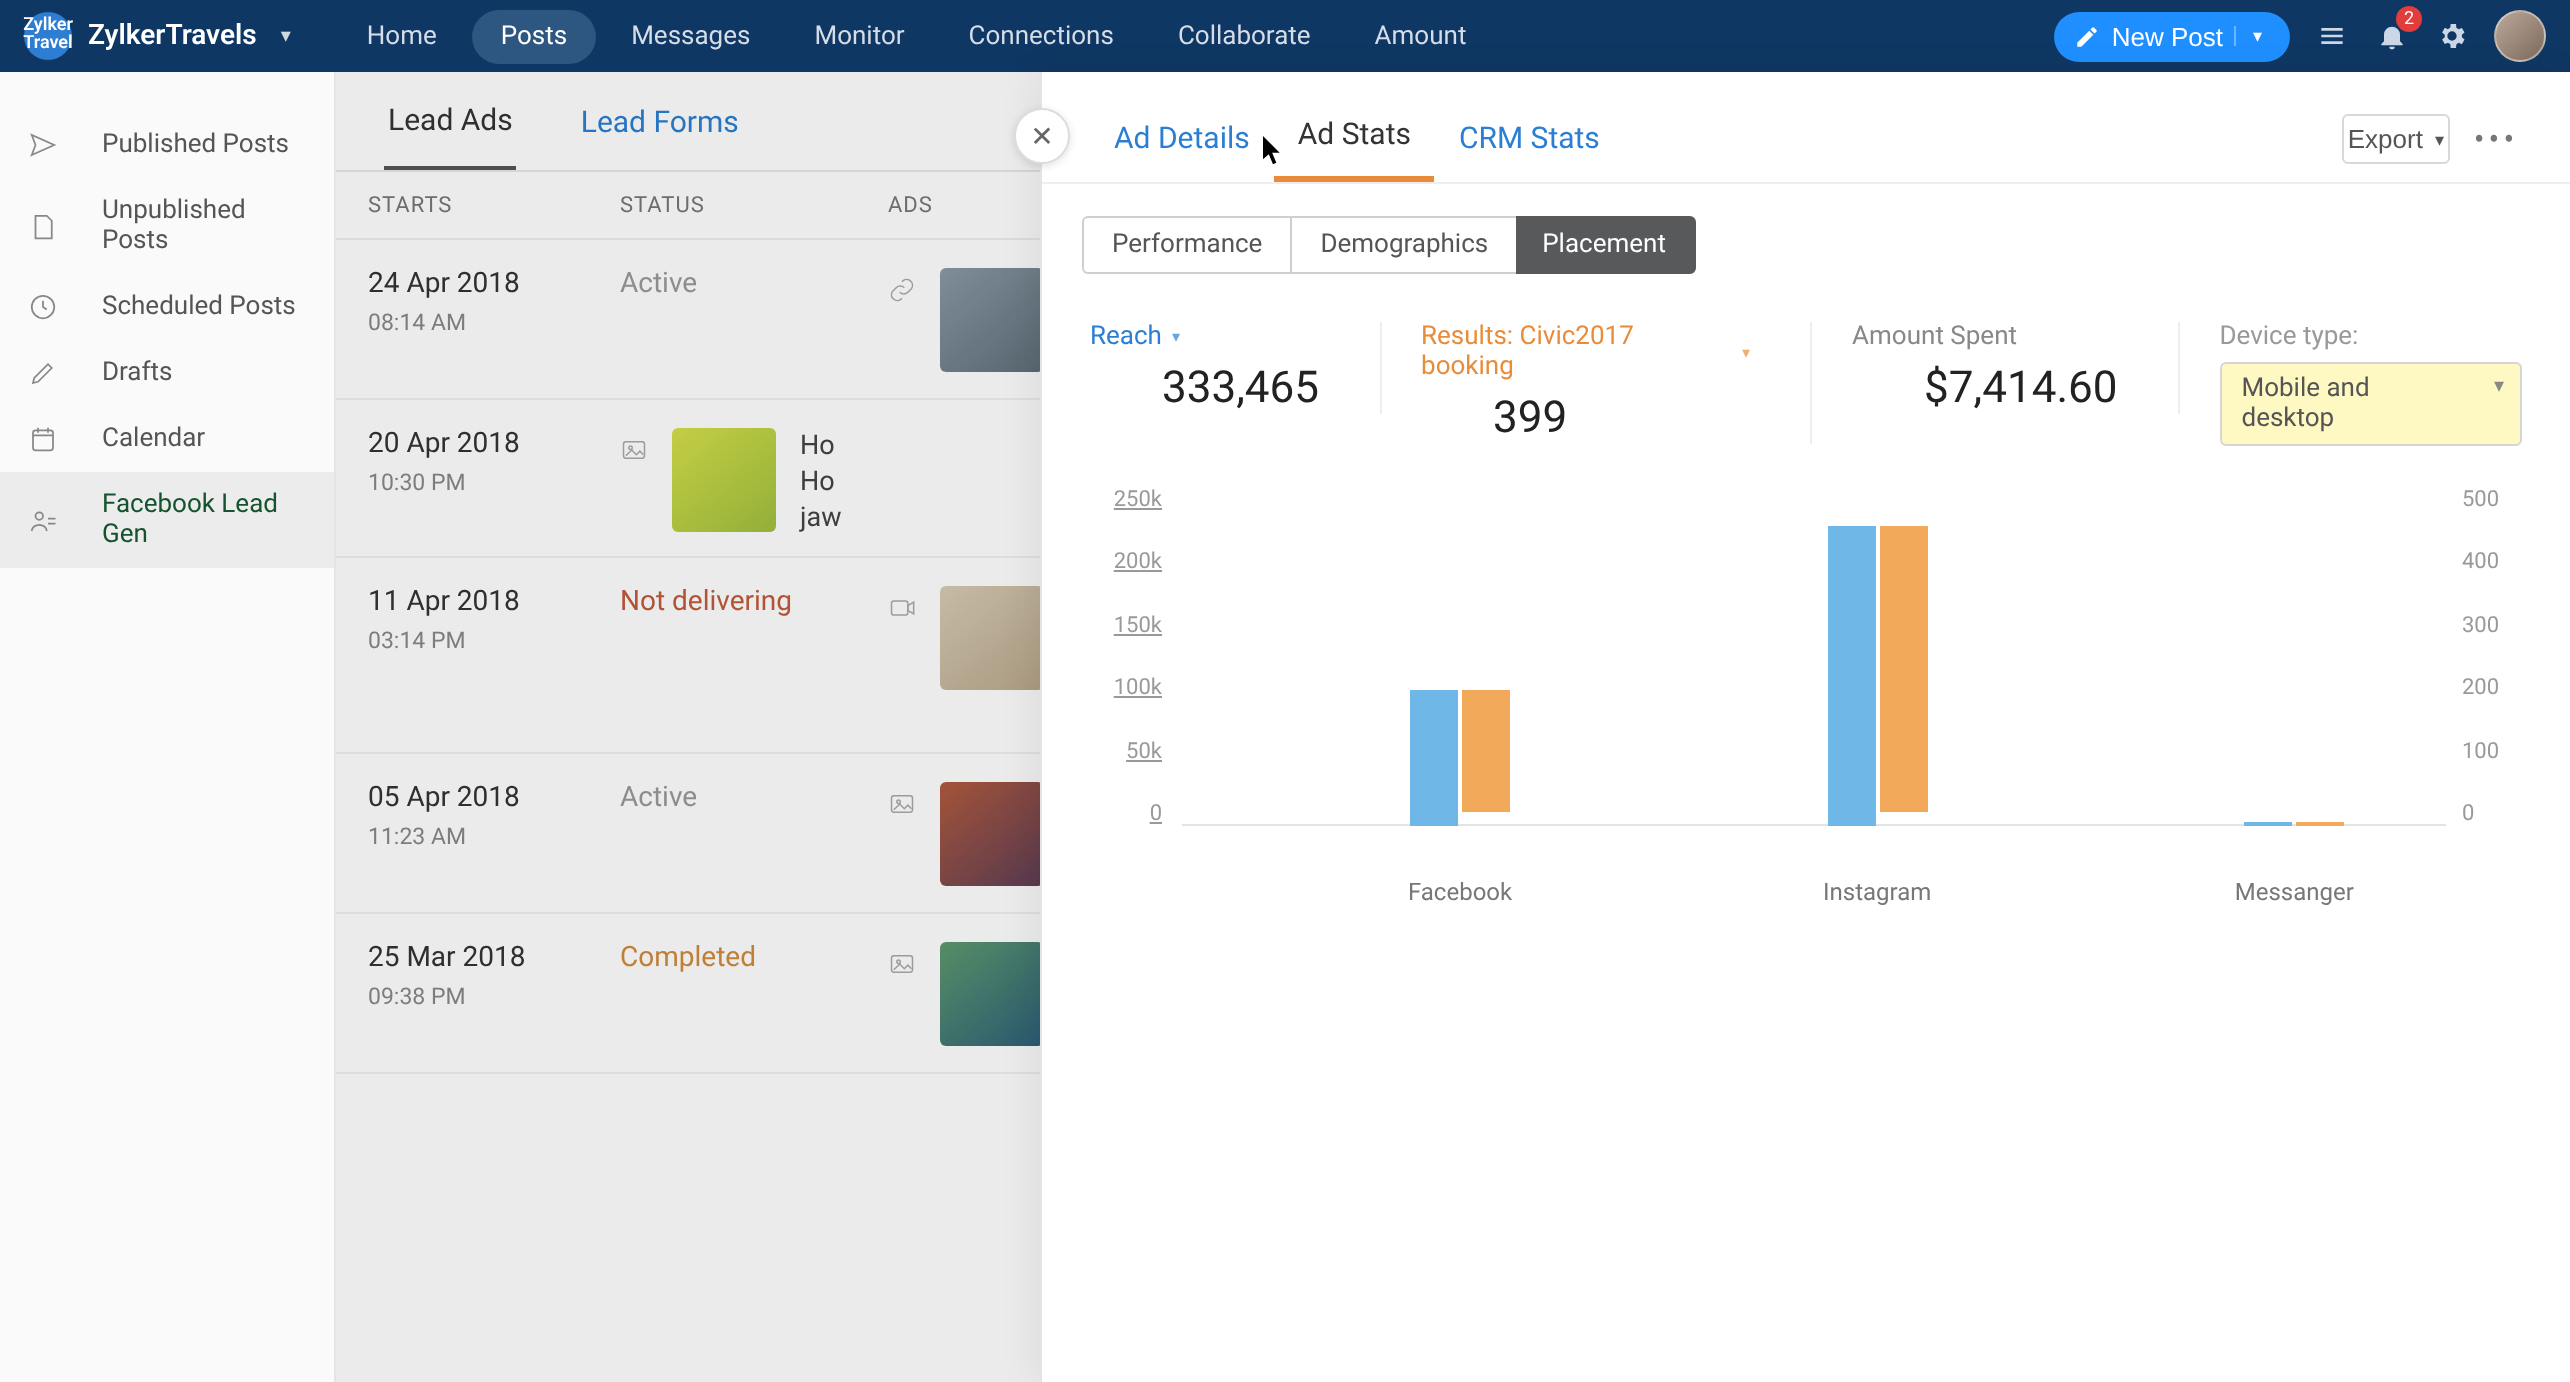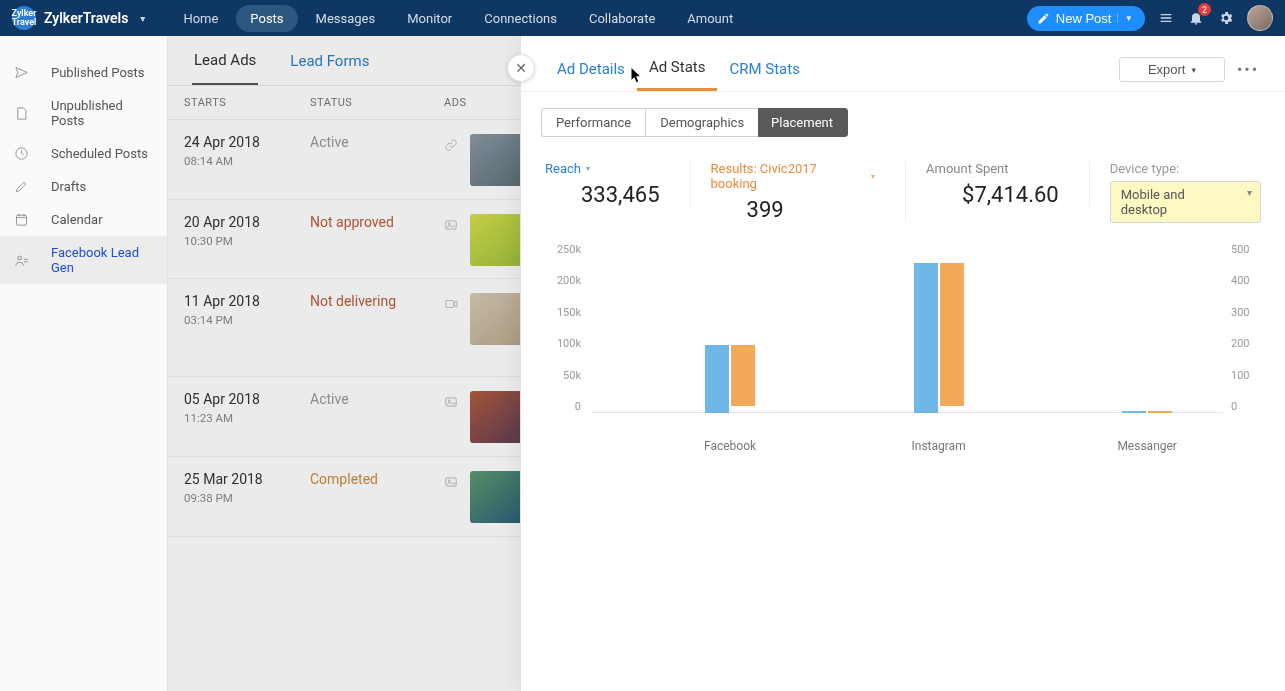--- a/index.html
+++ b/index.html
@@ -88,21 +88,21 @@
     background: #fafafa;
     border-right: 1px solid #e4e4e4;
     padding-top: 20px;
   }
   .sidebar-item {
     display:flex; align-items:center; gap:22px;
     padding: 9px 14px;
     color:#555; font-size:13px;
     cursor:pointer;
   }
-  .sidebar-item.active { background:#ececec; color:#1d4ed8; }
+  .sidebar-item.active { background:#ececec; color:#14532d; }
   .sidebar-item .s-icon { width:15px; height:15px; display:inline-flex; }
   .sidebar-item .s-icon svg { stroke:#888; fill:none; stroke-width:1.4; }
 
   
   .content {
     flex:1;
     background:#fff;
     display:flex;
     flex-direction:column;
     position:relative;
@@ -205,21 +205,21 @@
     padding:10px 12px 12px;
     font-size:15px;
     color:#2a7fd4;
     cursor:pointer;
   }
   .panel-tab.active { color:#333; border-bottom:3px solid #e88c3a; }
   .panel-export {
     margin-left:auto;
     border:1px solid #d8d8d8;
     background:#fff;
-    padding:4px 28px;
+    padding:4px 2px;
     border-radius:3px;
     font-size:13px; color:#555;
     display:flex; align-items:center; gap:6px;
     cursor:pointer;
   }
   .panel-more {
     margin-left:10px;
     width:26px; height:26px;
     display:flex; align-items:center; justify-content:center;
     cursor:pointer;
@@ -286,21 +286,21 @@
   .chart {
     position:relative;
     height:200px;
     width:100%;
   }
   .y-axis-left, .y-axis-right {
     position:absolute; top:0; bottom:30px;
     display:flex; flex-direction:column; justify-content:space-between;
     font-size:11px; color:#999;
   }
-  .y-axis-left { left:0; text-align:right; width:34px; }
+  .y-axis-left { left:0; text-align:right; width:34px;text-decoration:underline; }
   .y-axis-right { right:0; text-align:left; width:28px; }
   .plot {
     position:absolute; left:44px; right:36px; top:0; bottom:30px;
   }
   .baseline { position:absolute; left:0; right:0; bottom:0; height:1px; background:#e4e4e4; }
   .bars-group {
     position:absolute; bottom:0;
     display:flex; gap:2px;
     transform:translateX(-50%);
   }
@@ -451,21 +451,20 @@
               </svg></span>
             <div class="thumb th1"></div>
             <div class="post-title">20l<br>Tra<br>des</div>
           </div>
         </div>
         <div class="post-row">
           <div class="post-start">
             <div class="post-date">20 Apr 2018</div>
             <div class="post-time">10:30 PM</div>
           </div>
-          <div class="post-status warn">Not approved</div>
           <div class="post-ads">
             <span class="type-icon"><svg viewBox="0 0 24 24">
                 <rect x="3" y="5" width="18" height="14" rx="2"></rect>
                 <circle cx="9" cy="10" r="1.5"></circle>
                 <path d="M5 17l5-5 4 4 3-3 3 3"></path>
               </svg></span>
             <div class="thumb th2"></div>
             <div class="post-title">Ho<br>Ho<br>jaw</div>
           </div>
         </div>

